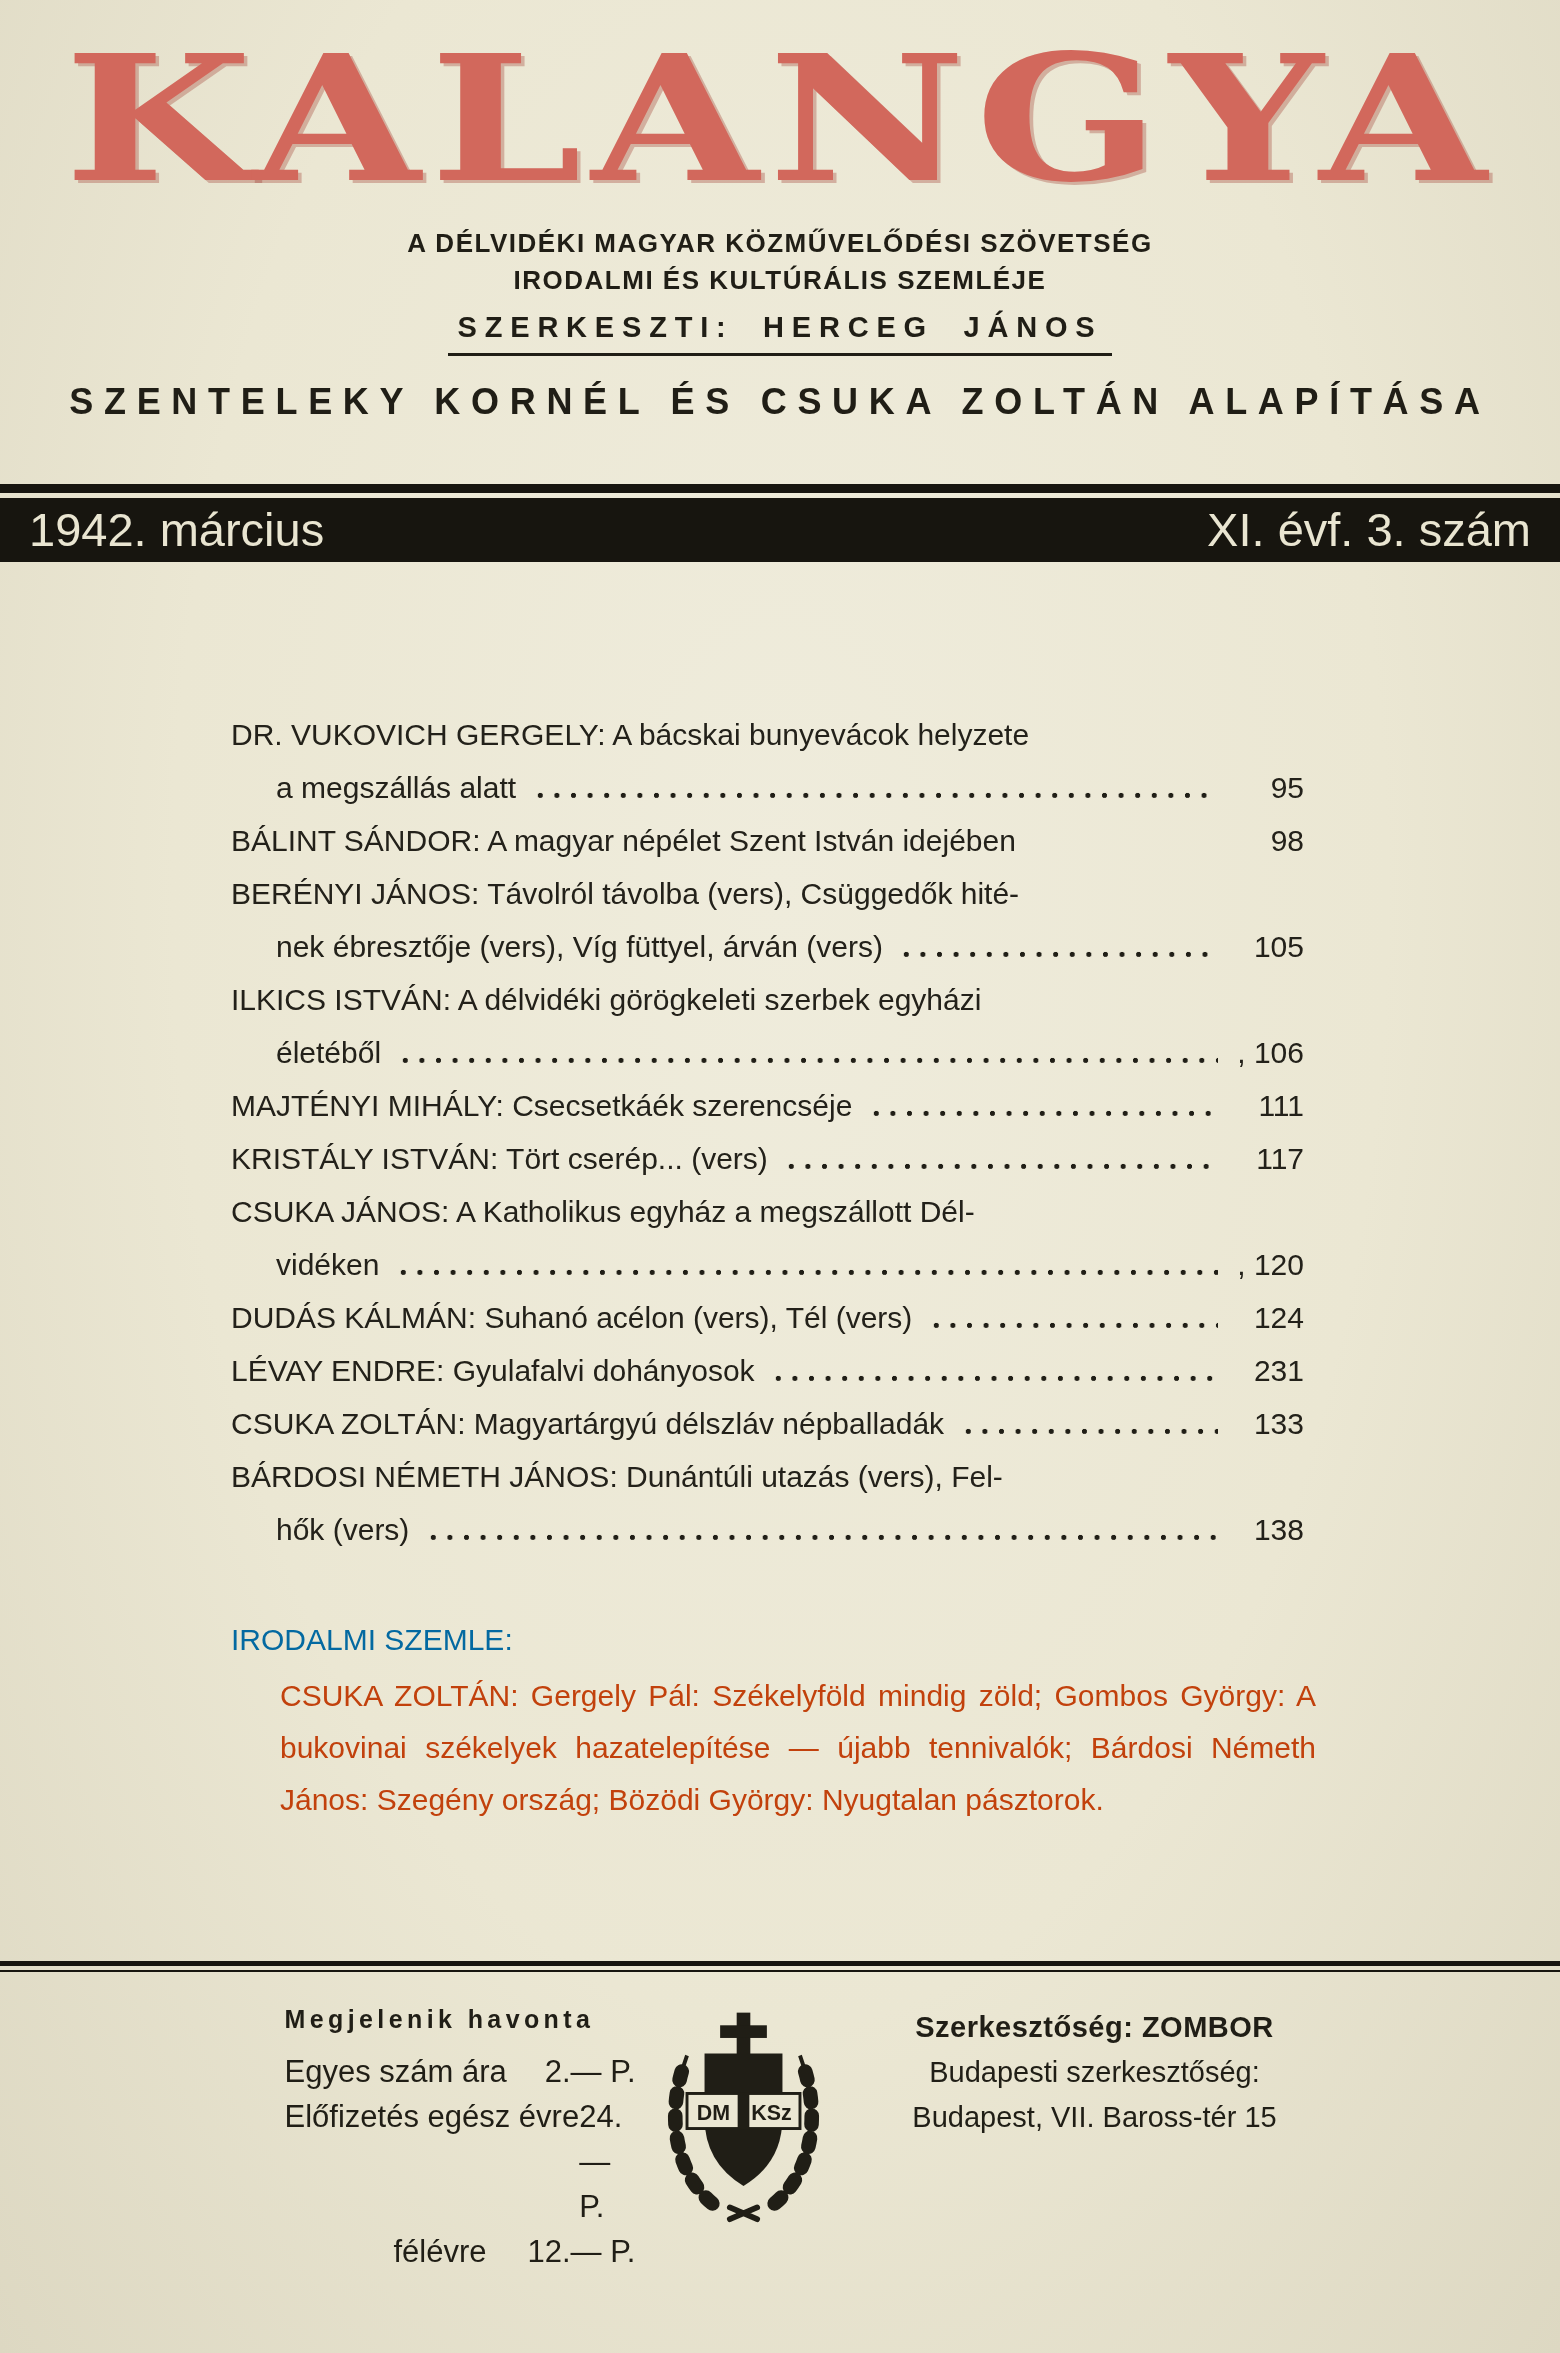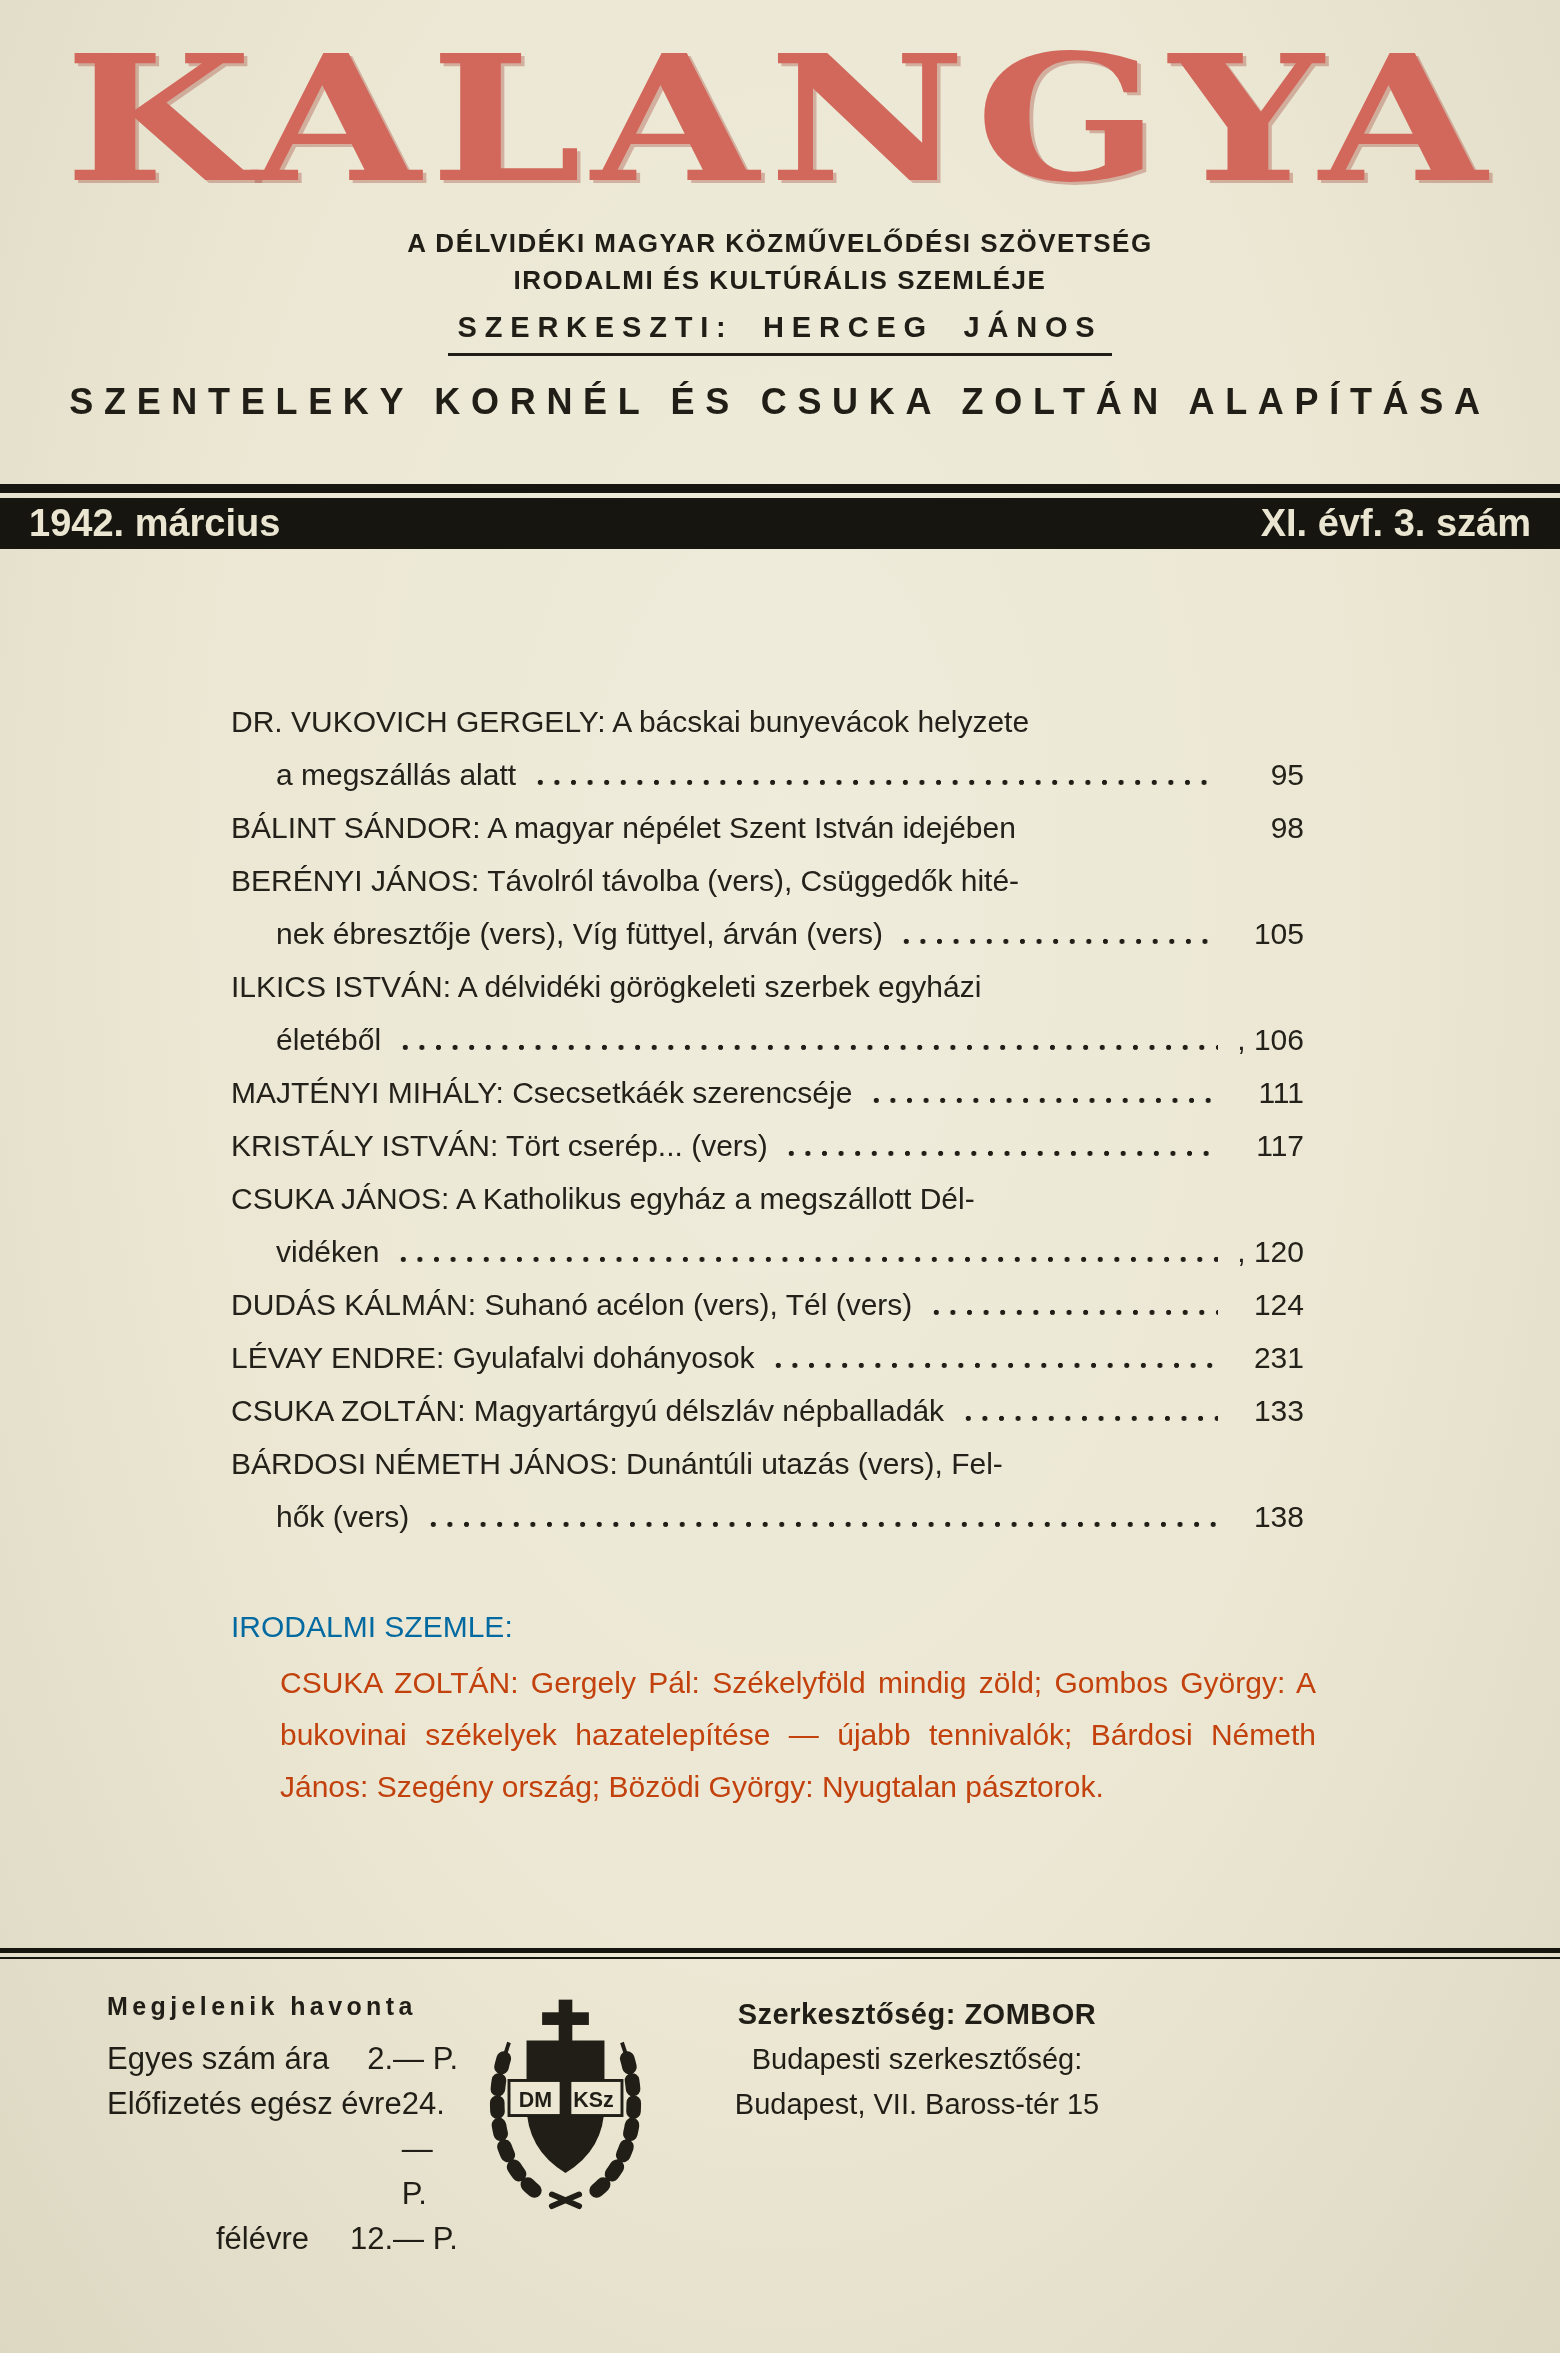--- a/index.html
+++ b/index.html
@@ -30,23 +30,23 @@
     border-bottom:3.9px solid #201e16;
   }
   .founders-line {
     margin-top:23.4px; font-weight:bold; font-size:36px; letter-spacing:10.7px;
     white-space:nowrap; line-height:45px;
   }
 
   
   .bar-rule { margin-top:60px; height:8.8px; background:#17150f; }
   .issue-bar {
-    margin-top:4.9px; height:51px; background:#17150f; color:#e9e5d1;
+    margin-top:4.9px; height:64px; background:#17150f; color:#e9e5d1;
     display:flex; justify-content:space-between; align-items:center;
-    padding:0 29px; font-weight:bold; font-size:38px;
+    padding:0 29px; font-weight:normal; font-size:47px;
   }
 
   
   .toc { width:1073px; margin:146px 0 0 231px; font-size:30px; color:#23211a; }
   .toc-line { line-height:53px; white-space:nowrap; }
   .toc-line.last { display:flex; align-items:flex-end; }
   .toc-line .cont { white-space:nowrap; }
   .toc-line .cont.indent { padding-left:45px; }
   .dots {
     flex:1; height:8.8px; margin:0 13.7px 15.6px 15.6px;
@@ -57,21 +57,21 @@
   .pg { min-width:72px; text-align:right; }
 
   .review-heading { margin:57px 0 0 231px; font-size:30px; line-height:53px; color:#0369a1; }
   .review-body {
     width:1036px; margin:3.9px 0 0 280px; font-size:30px; line-height:52px;
     text-align:justify; color:#c2410c;
   }
 
   
   .footer-rule { margin-top:135px; height:10.7px; border-top:5.9px solid #17150f; border-bottom:2.9px solid #17150f; }
-  .footer { display:flex; justify-content:flex-start; align-items:flex-start; padding:33px 44px 0 107px; }
+  .footer { display:flex; justify-content:center; align-items:flex-start; padding:33px 44px 0 107px; }
 
   .f-left { width:351px; }
   .f-frequency { font-size:25px; font-weight:bold; letter-spacing:4.4px; margin-bottom:15.6px; white-space:nowrap; }
   .price-row { display:flex; justify-content:space-between; font-size:31px; line-height:45px; }
   .price-row .plabel { white-space:nowrap; }
   .price-row.indent { padding-left:109px; }
 
   .f-emblem { width:215px; margin-top:-5.9px; }
 
   .f-right { width:488px; text-align:center; font-size:29px; line-height:45px; }

